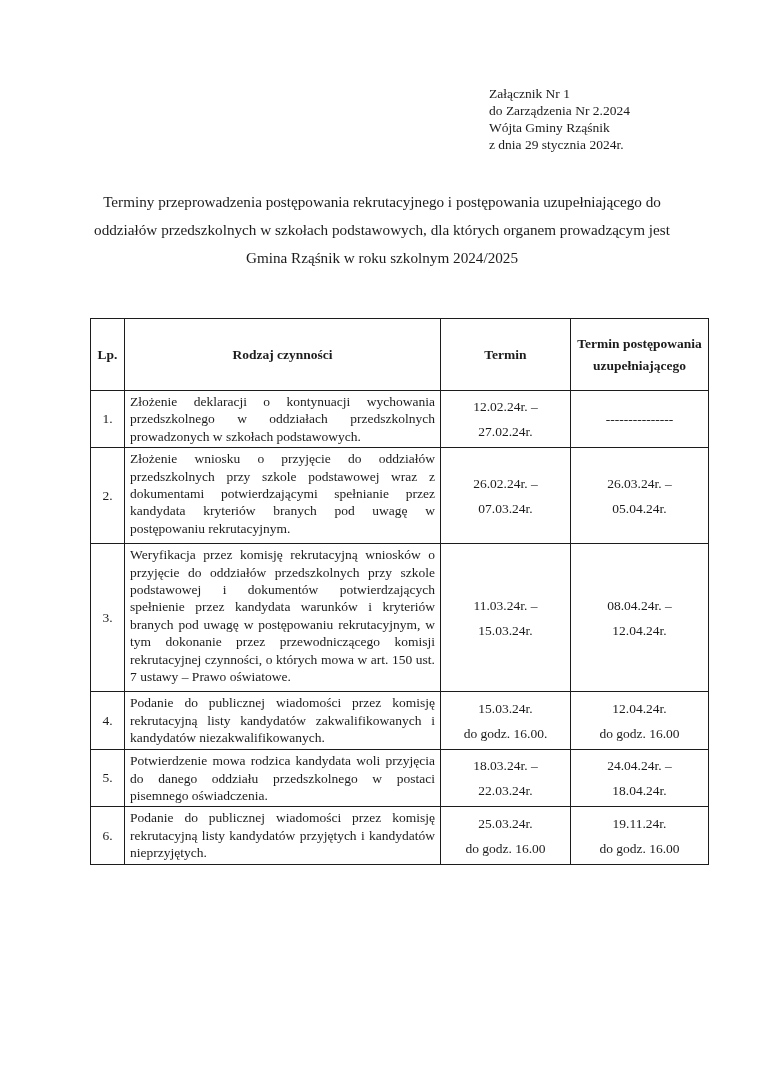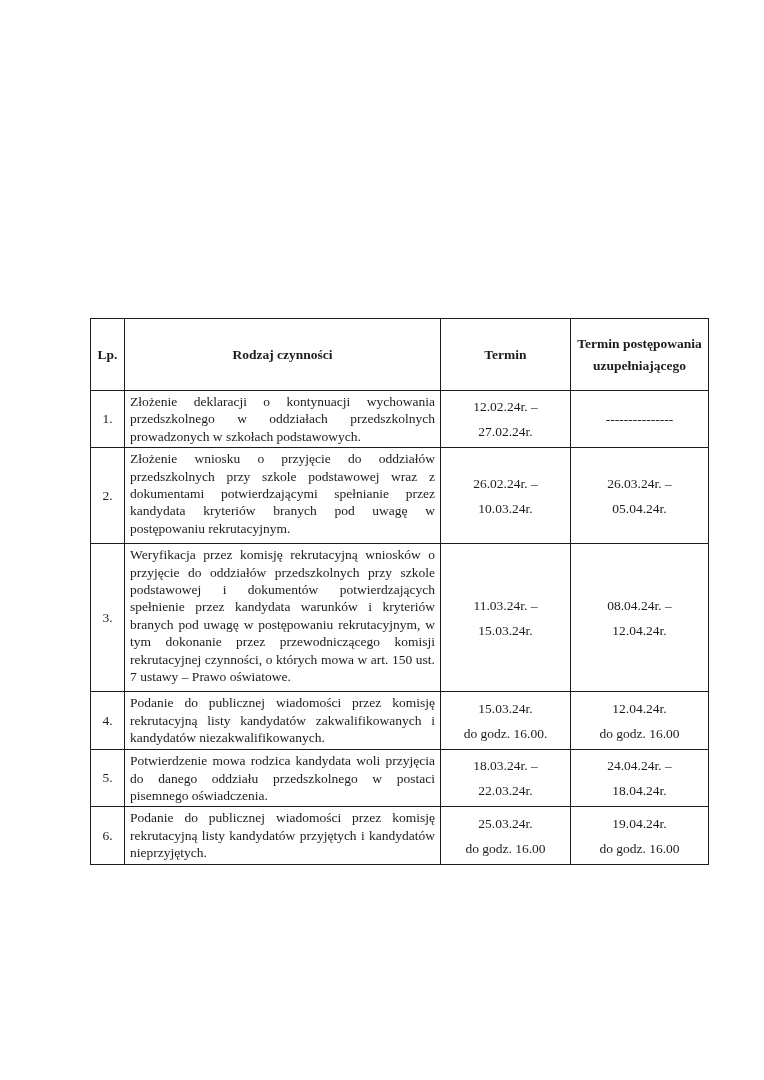--- a/index.html
+++ b/index.html
@@ -96,21 +96,28 @@
   tr.row-3 { height: 148px; }
   tr.row-4 { height: 58px; }
   tr.row-5 { height: 55px; }
   tr.row-6 { height: 58px; }
 </style>
 </head>
 <body>
 
 <div class="page">
 
-
+  <div class="annotation">
+    <div>Załącznik Nr 1</div>
+    <div>do Zarządzenia Nr 2.2024</div>
+    <div>Wójta Gminy Rząśnik</div>
+    <div>z dnia 29 stycznia 2024r.</div>
+  </div>
+
+  <div class="doc-title">Terminy przeprowadzenia postępowania rekrutacyjnego i postępowania uzupełniającego do oddziałów przedszkolnych w szkołach podstawowych, dla których organem prowadzącym jest Gmina Rząśnik w roku szkolnym 2024/2025</div>
 
   <table class="doc-table">
     <colgroup>
       <col class="c-lp">
         <col class="c-act">
         <col class="c-term">
         <col class="c-sup">
     </colgroup>
     <thead>
       <tr>
@@ -131,21 +138,21 @@
         <td class="date-cell">
           <div class="date-line">---------------</div>
           <div class="date-line"></div>
         </td>
       </tr>
       <tr class="row-2">
         <td class="lp-cell">2.</td>
         <td class="activity-cell">Złożenie wniosku o przyjęcie do oddziałów przedszkolnych przy szkole podstawowej wraz z dokumentami potwierdzającymi spełnianie przez kandydata kryteriów branych pod uwagę w postępowaniu rekrutacyjnym.</td>
         <td class="date-cell">
           <div class="date-line">26.02.24r. –</div>
-          <div class="date-line">10.03.24r.</div>
+          <div class="date-line">07.03.24r.</div>
         </td>
         <td class="date-cell">
           <div class="date-line">26.03.24r. –</div>
           <div class="date-line">05.04.24r.</div>
         </td>
       </tr>
       <tr class="row-3">
         <td class="lp-cell">3.</td>
         <td class="activity-cell">Weryfikacja przez komisję rekrutacyjną wniosków o przyjęcie do oddziałów przedszkolnych przy szkole podstawowej i dokumentów potwierdzających spełnienie przez kandydata warunków i kryteriów branych pod uwagę w postępowaniu rekrutacyjnym, w tym dokonanie przez przewodniczącego komisji rekrutacyjnej czynności, o których mowa w art. 150 ust. 7 ustawy – Prawo oświatowe.</td>
         <td class="date-cell">
@@ -182,20 +189,20 @@
         </td>
       </tr>
       <tr class="row-6">
         <td class="lp-cell">6.</td>
         <td class="activity-cell">Podanie do publicznej wiadomości przez komisję rekrutacyjną listy kandydatów przyjętych i kandydatów nieprzyjętych.</td>
         <td class="date-cell">
           <div class="date-line">25.03.24r.</div>
           <div class="date-line">do godz. 16.00</div>
         </td>
         <td class="date-cell">
-          <div class="date-line">19.04.24r.</div>
+          <div class="date-line">19.11.24r.</div>
           <div class="date-line">do godz. 16.00</div>
         </td>
       </tr>
     </tbody>
   </table>
 
 </div>
 
 </body></html>

